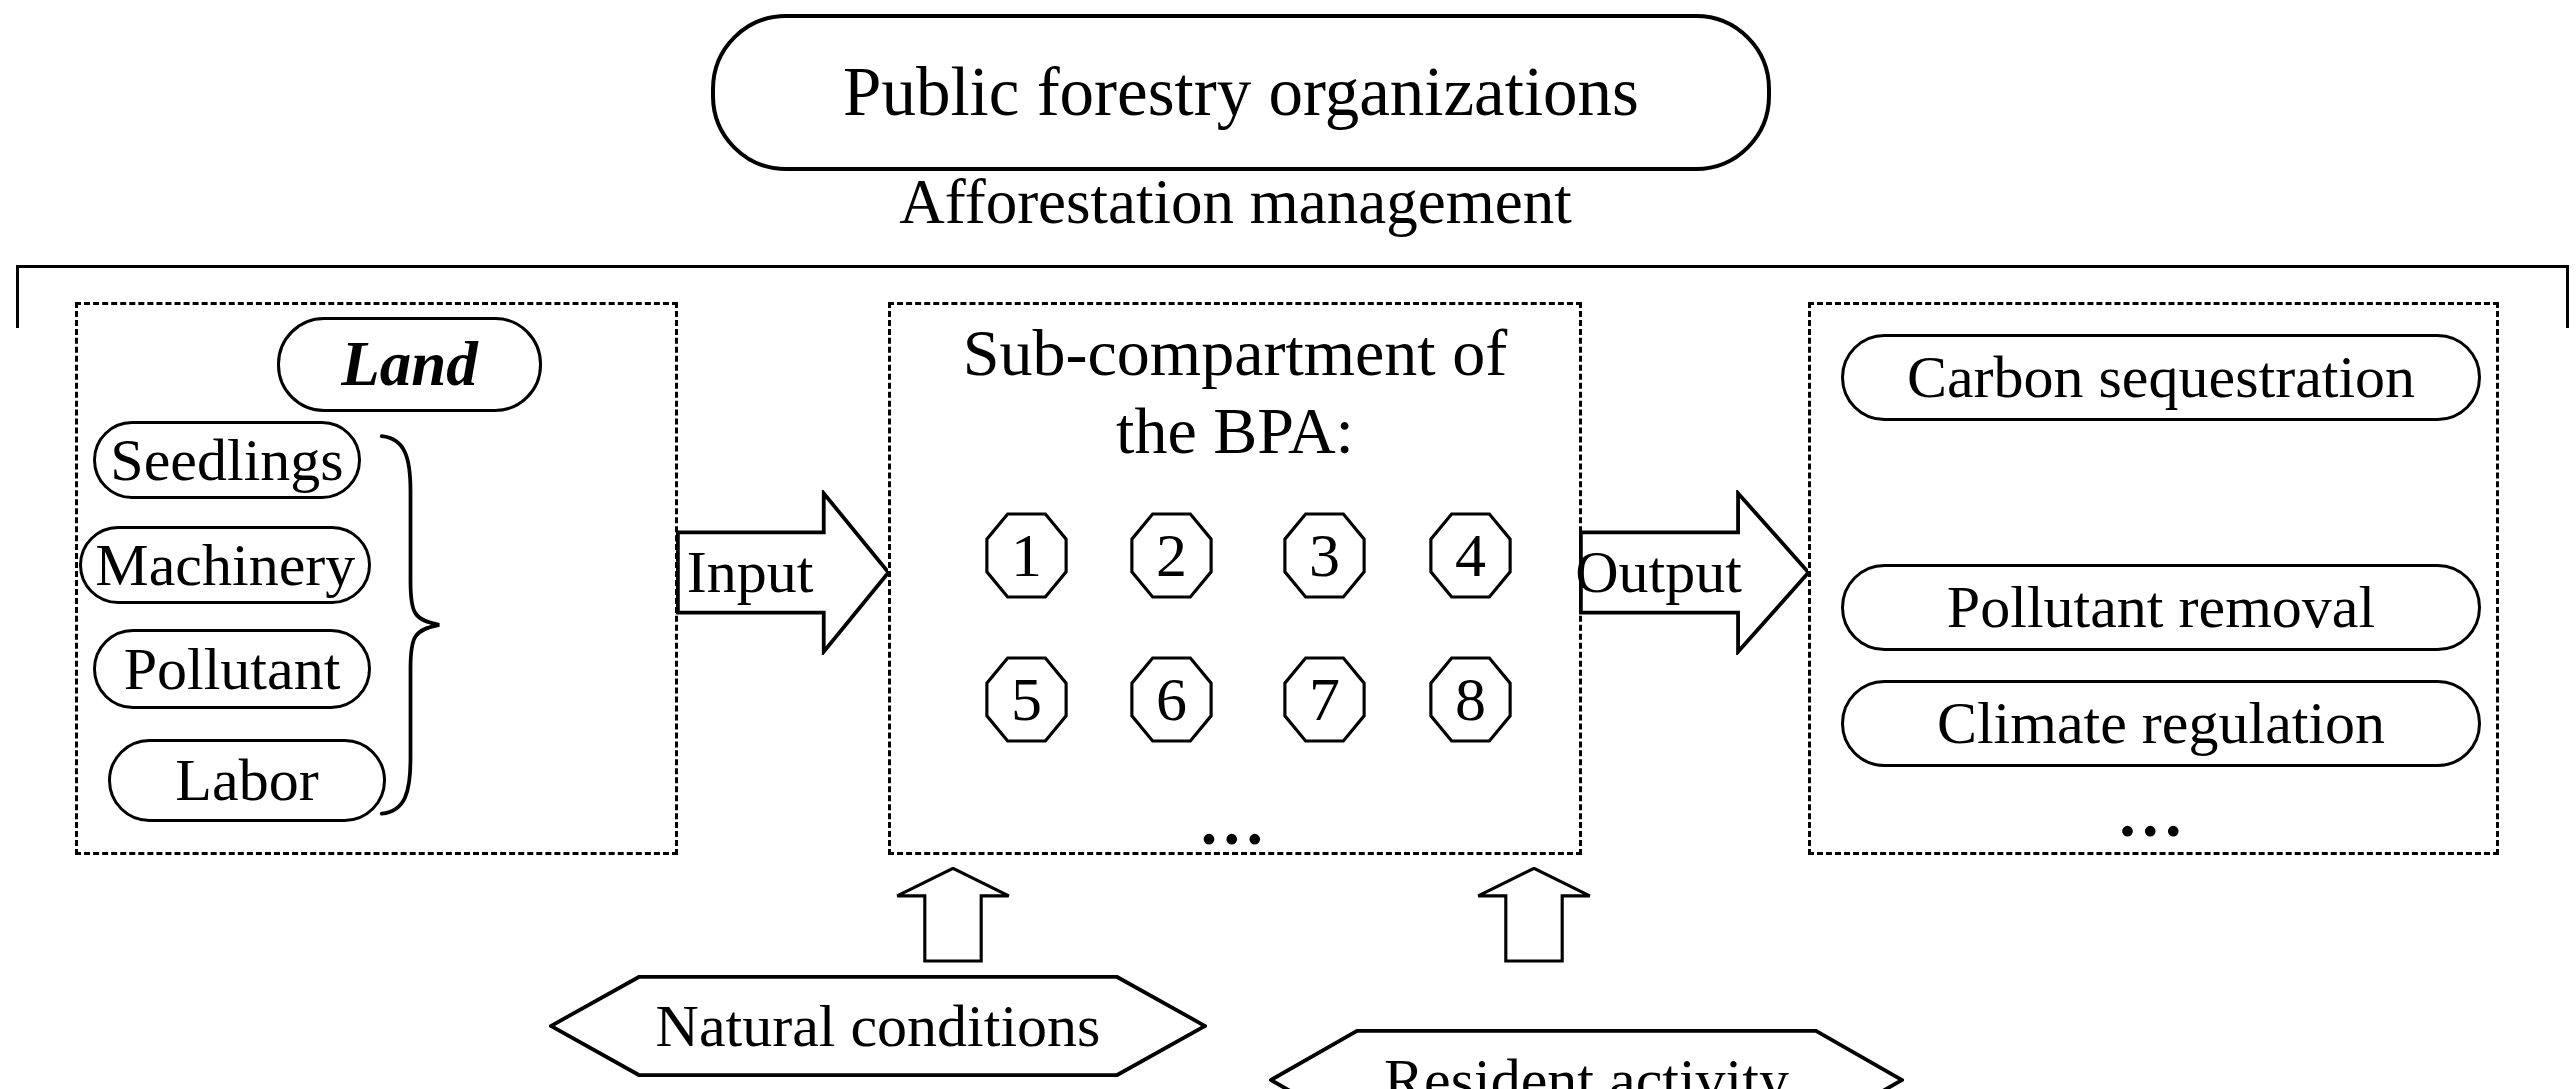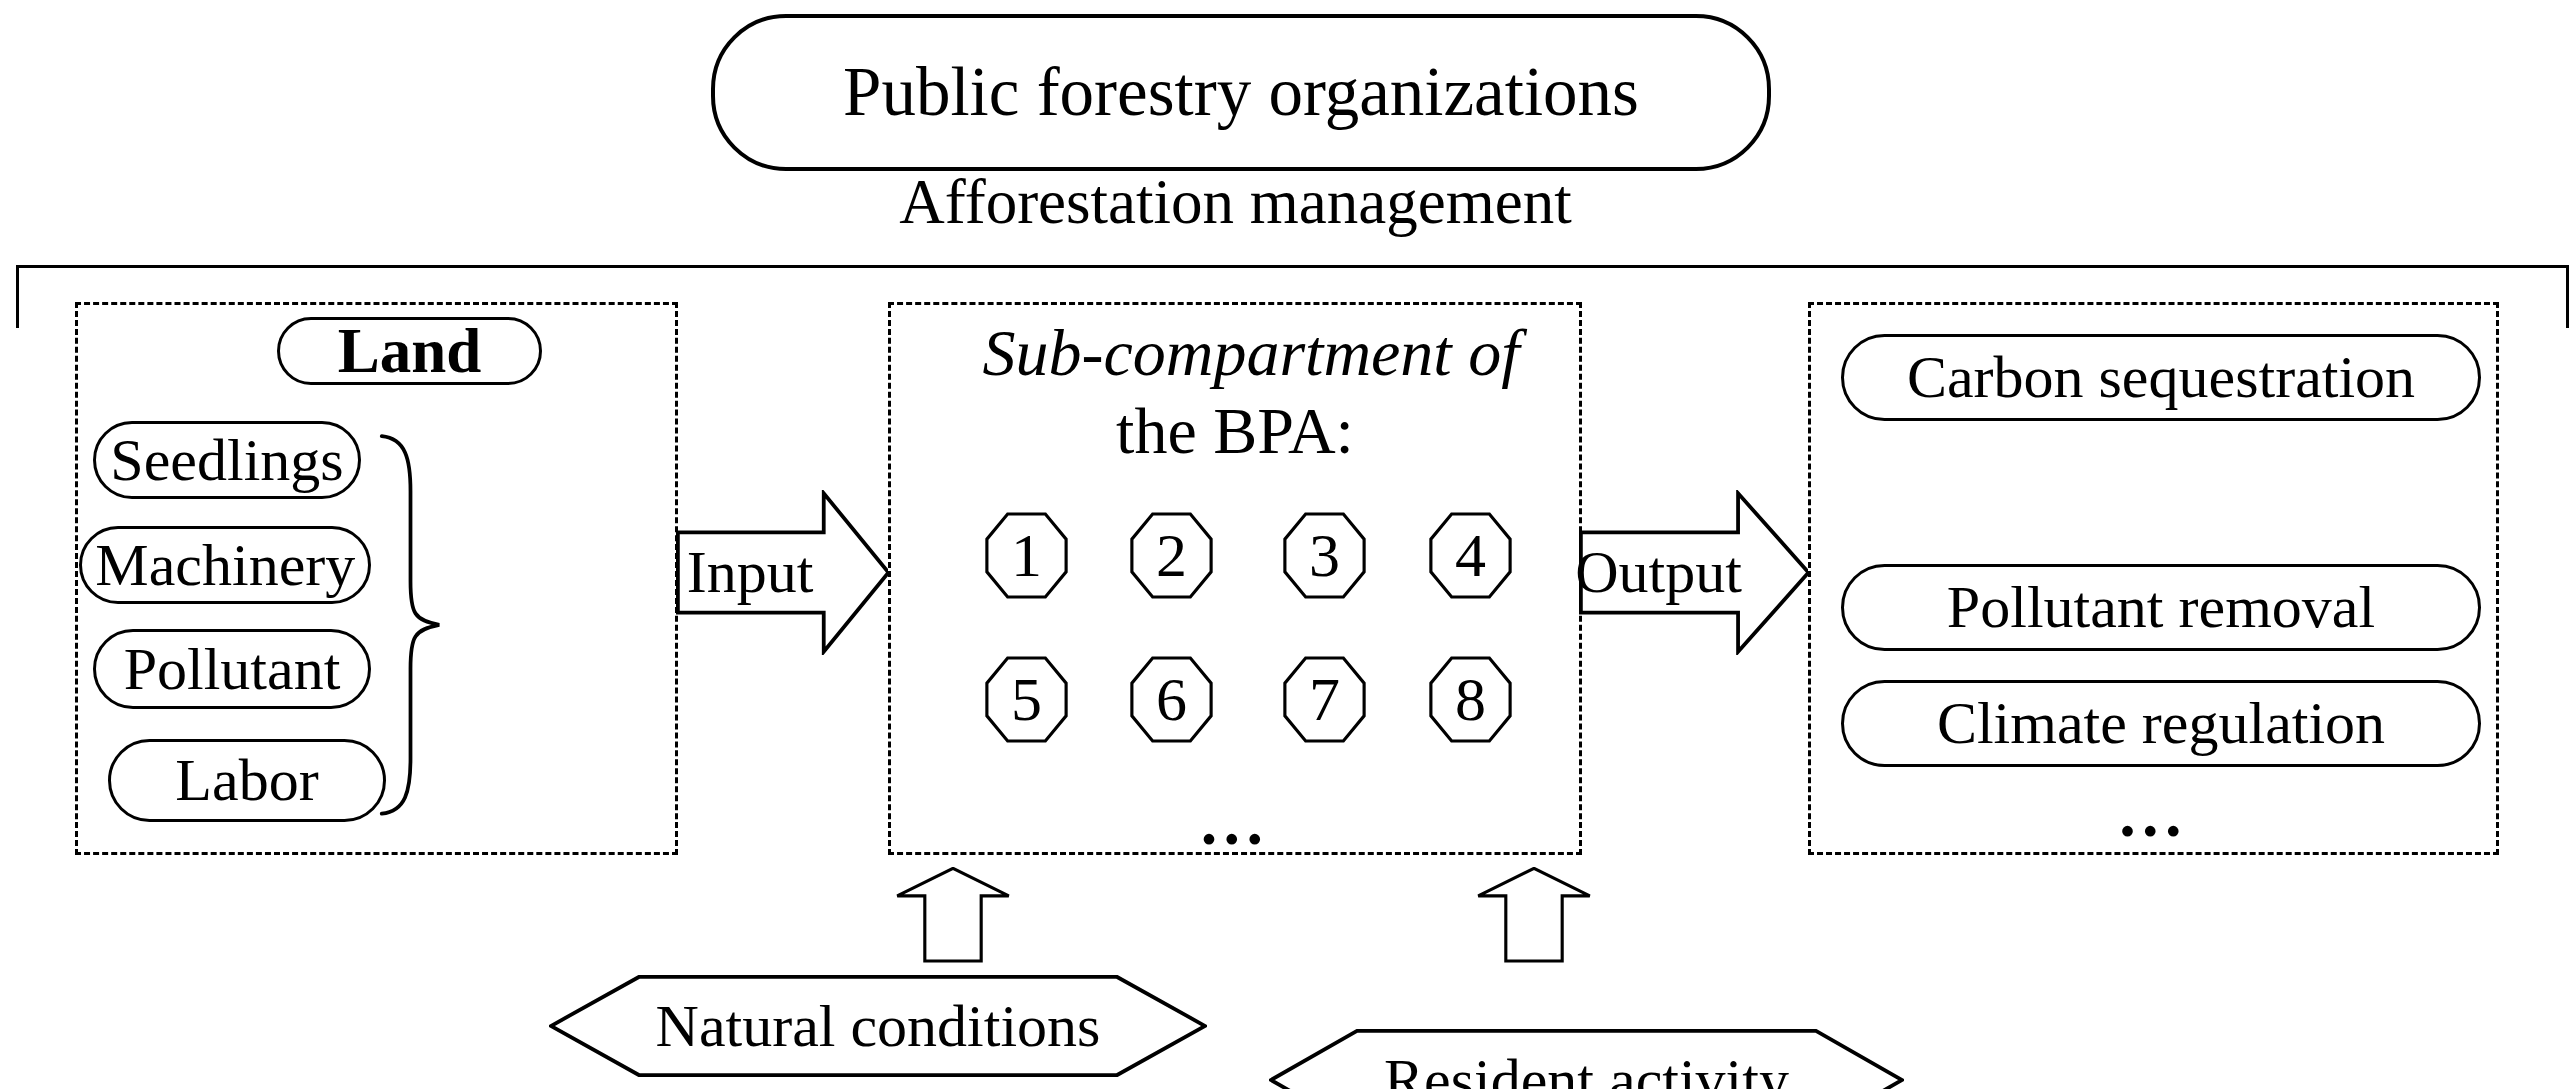--- a/index.html
+++ b/index.html
@@ -84,21 +84,21 @@
   </div>
 
   <div class="abs mgmt-label center" style="left:607px; top:171px; width:1257px; height:63px;">
     <span>Afforestation management</span>
   </div>
 
   <div class="abs bracket" style="left:15.7px; top:265px; width:2547px; height:60px;"></div>
 
   <div class="abs dashed-box" style="left:75px; top:302px; width:603px; height:553px;">
 
-    <div class="abs pill bold" style="left:199px; top:12px; width:265px; height:68px;">
+    <div class="abs pill bold" style="left:199px; top:12px; width:265px; height:95px;font-style:italic;">
       <span>Land</span>
     </div>
 
     <div class="abs pill" style="left:15px; top:116px; width:268px; height:78px;">
       <span>Seedlings</span>
     </div>
     <div class="abs pill" style="left:1.3px; top:221px; width:292px; height:78px;">
       <span>Machinery</span>
     </div>
     <div class="abs pill" style="left:15px; top:324px; width:278px; height:80px;">
@@ -116,21 +116,21 @@
 
   <svg class="abs" style="left:676px; top:490px;" width="215" height="165" viewBox="0 0 342 262">
     <polygon points="3,67 235,67 235,5 338,131 235,257 235,195 3,195" fill="#fff" stroke="#000" stroke-width="6"></polygon>
   </svg>
   <div class="abs arrow-label" style="left:676px; top:531px; width:148px; height:83px;">
     <span>Input</span>
   </div>
 
   <div class="abs dashed-box" style="left:888px; top:302px; width:694px; height:553px;">
 
-    <div class="abs mid-title" style="left:16px; top:8.8px;font-style:italic;">
+    <div class="abs mid-title" style="left:0; top:8.8px;">
       <span>Sub-compartment of</span>
     </div>
     <div class="abs mid-title" style="left:0; top:87px;">
       <span>the BPA:</span>
     </div>
 
     <div class="abs oct" style="left:94px; top:207px;">
       <svg width="83" height="87" viewBox="0 0 132 138">
         <polygon points="36,3 96,3 129,43 129,95 96,135 36,135 3,95 3,43" fill="#fff" stroke="#000" stroke-width="5"></polygon>
       </svg>

